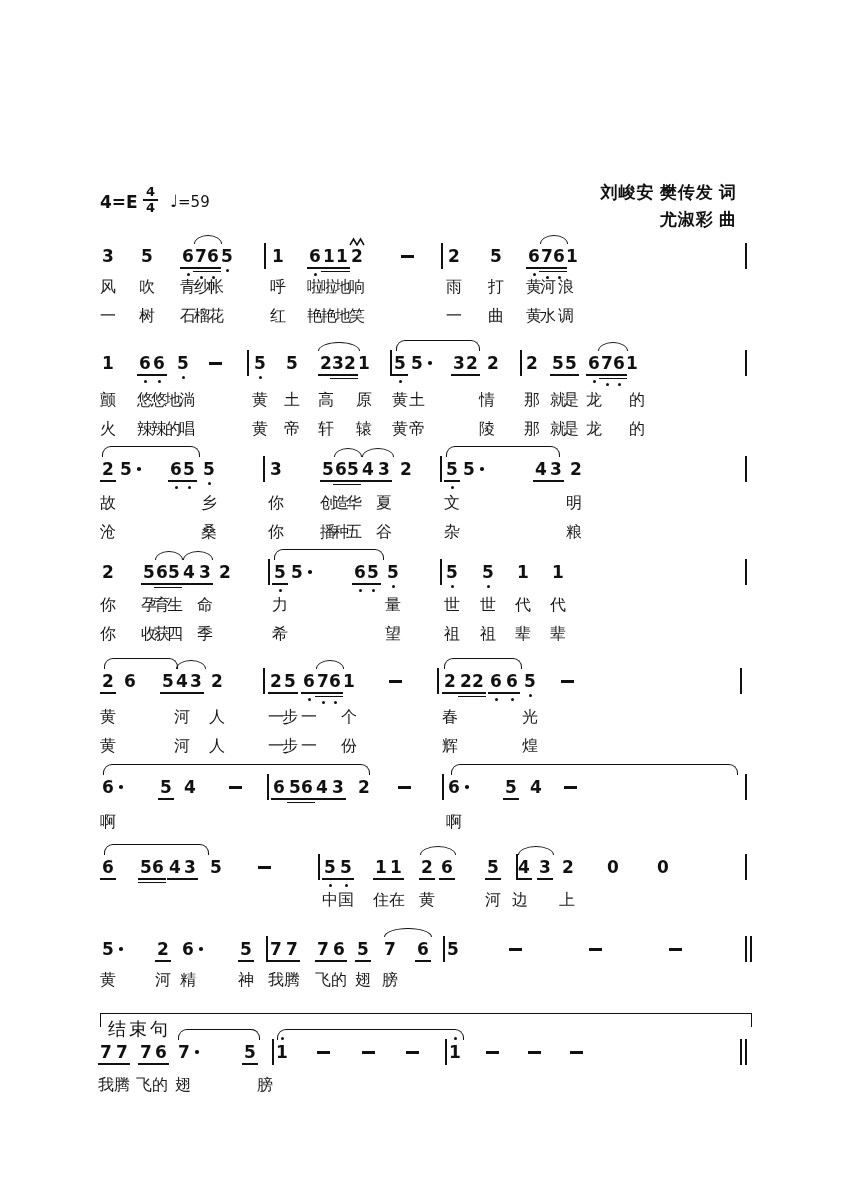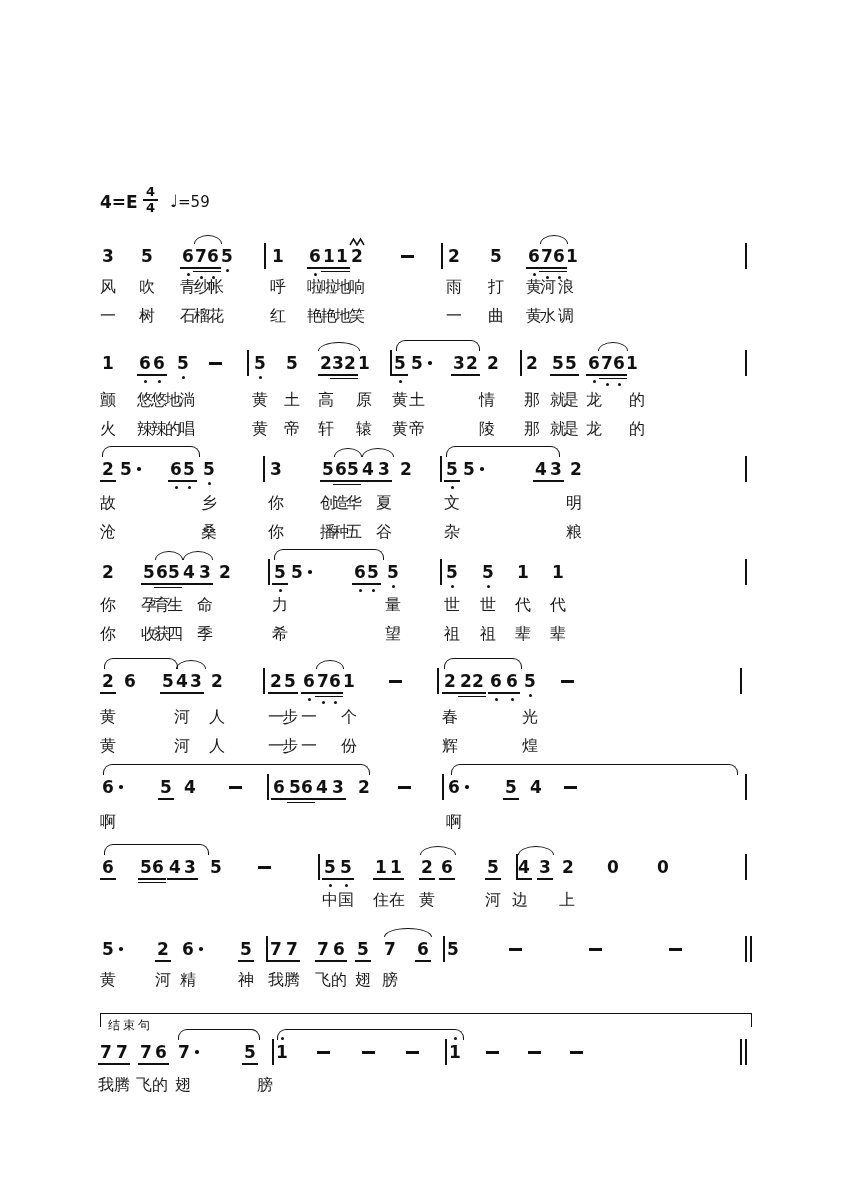--- a/index.html
+++ b/index.html
@@ -32,36 +32,40 @@
   .barline{position:absolute;width:2px;height:26px;background:#111;}
   .barline.thick{width:2.8px;}
   .slur{position:absolute;border:1.5px solid #111;border-bottom:none;background:transparent;}
   .slur.curved{height:8px;border-radius:50% 50% 0 0 / 100% 100% 0 0;}
   .slur.flat{height:10px;border-radius:9px 9px 0 0;}
   .lyric{position:absolute;transform:translateX(-50%);font-size:16px;white-space:nowrap;
          color:#1a1a1a;font-family:"Liberation Serif",serif;}
   .mordent{position:absolute;width:16px;height:9px;margin-left:-8px;}
   .ending-bracket{position:absolute;left:100px;top:1013px;width:650px;height:13px;
          border-top:1.6px solid #111;border-left:1.6px solid #111;border-right:1.6px solid #111;}
-  .ending-label{position:absolute;left:7px;top:3px;font-size:12px;letter-spacing:3px;
+  .ending-label{position:absolute;left:7px;top:3px;font-size:18px;letter-spacing:3px;
          font-family:"Liberation Serif",serif;}
 </style>
 </head>
 <body>
 
 <div class="sheet">
 
   <div class="keysig">4=E</div>
   <div class="frac">
     <div>4</div>
     <div class="bar"></div>
     <div>4</div>
   </div>
   <div class="tempo"><span class="nq">♩</span><span>=59</span></div>
 
+  <div class="credits">
+    <div>刘峻安 樊传发 词</div>
+    <div>尤淑彩 曲</div>
+  </div>
 
   <div id="score">
       <div style="position: absolute; left: 0px; top: 0px;">
         <div class="note" style="left: 108px; top: 247px;">3</div>
         <div class="note" style="left: 147px; top: 247px;">5</div>
         <div class="note" style="left: 188px; top: 247px;">6<div class="ul" style="top: 20px;"></div><div class="odot" style="top: 25.5px;"></div></div>
         <div class="note" style="left: 201px; top: 247px;">7<div class="ul" style="top: 20px;"></div><div class="ul" style="top: 23.5px;"></div><div class="odot" style="top: 28.5px;"></div></div>
         <div class="note" style="left: 213px; top: 247px;">6<div class="ul" style="top: 20px;"></div><div class="ul" style="top: 23.5px;"></div><div class="odot" style="top: 28.5px;"></div></div>
         <div class="note" style="left: 227px; top: 247px;">5<div class="odot" style="top: 22px;"></div></div>
         <div class="note" style="left: 278px; top: 247px;">1</div>

